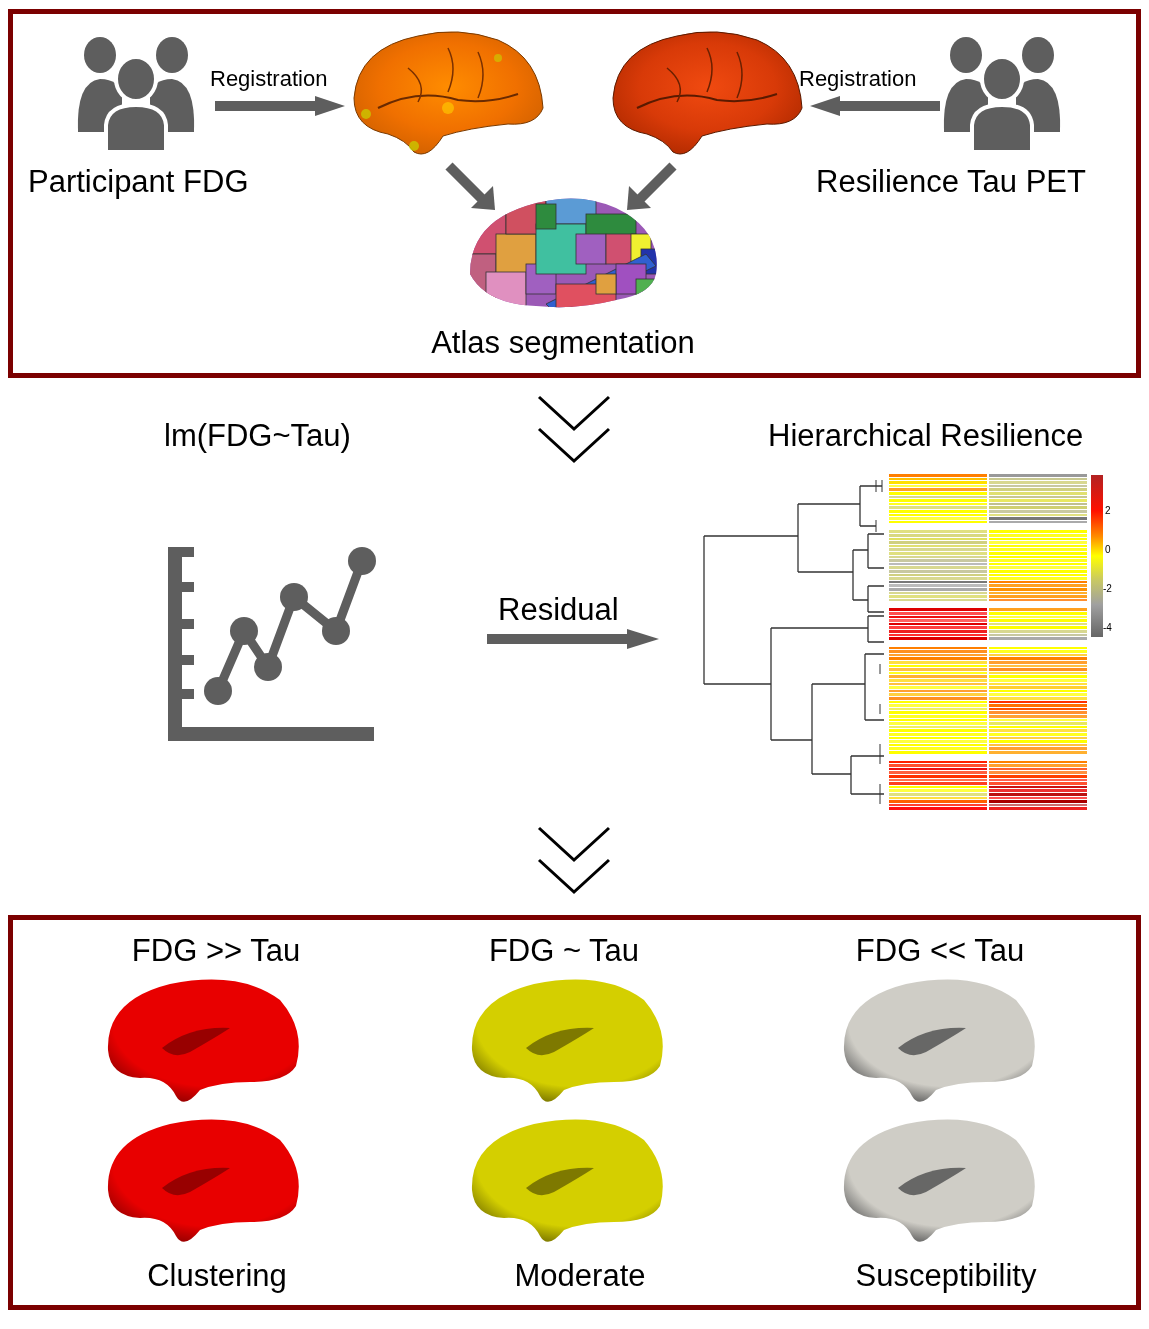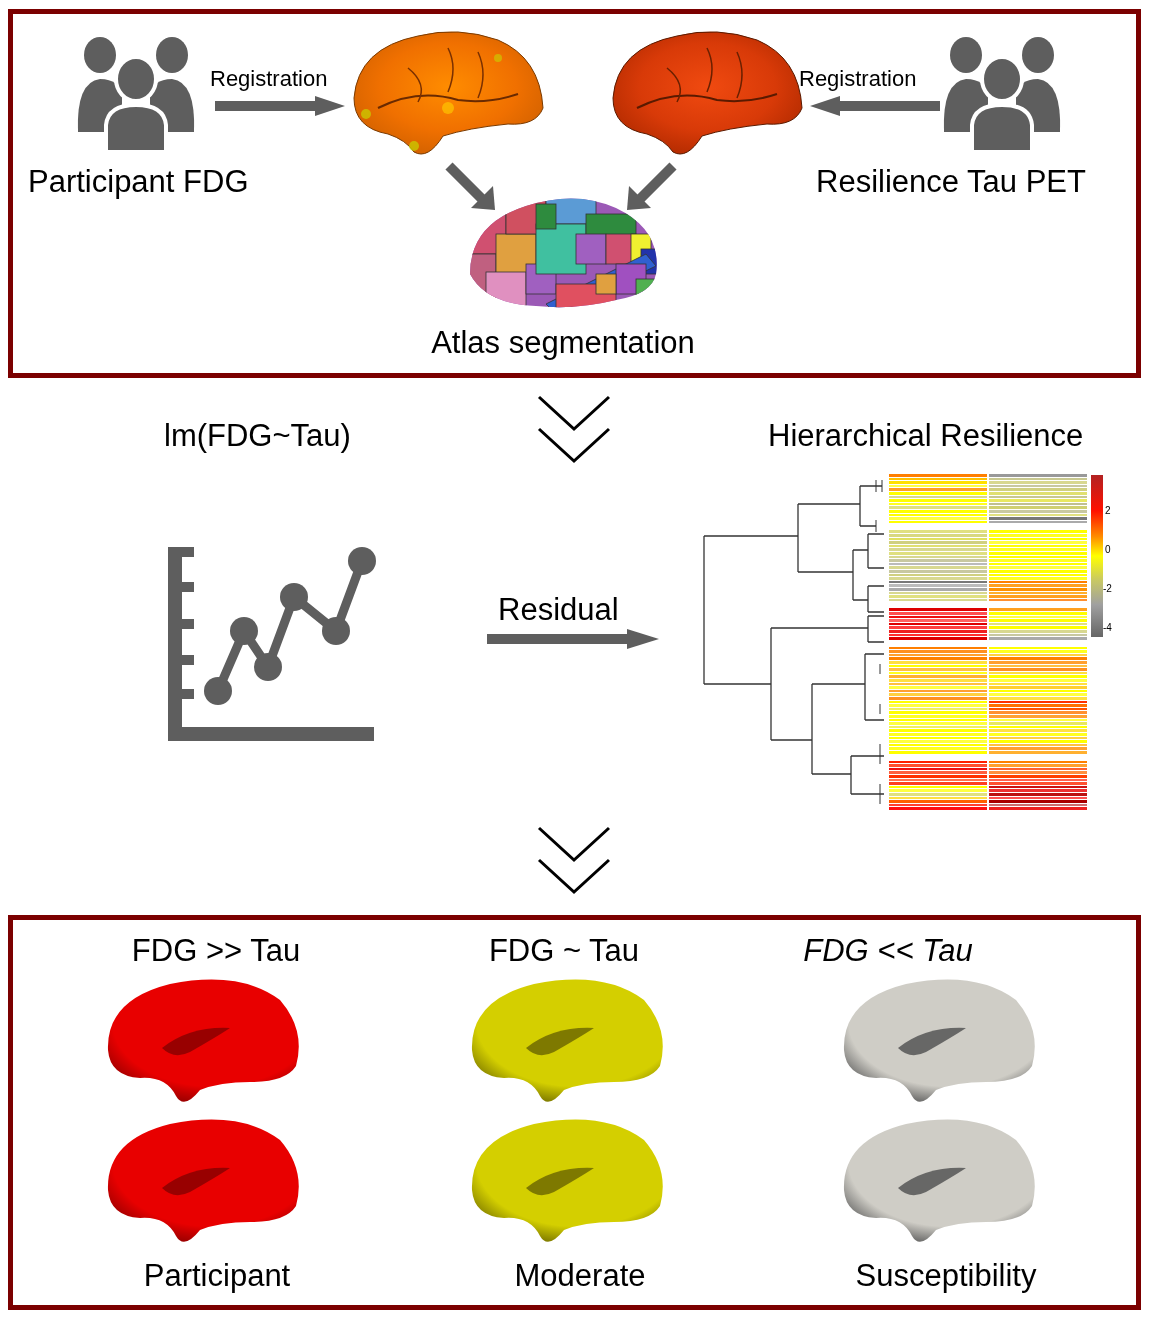--- a/index.html
+++ b/index.html
@@ -384,21 +384,21 @@
 
 <svg style="left:537px;top:826px;" width="74" height="72" viewBox="0 0 74 72">
   <polyline points="2,2 37,34 72,2" fill="none" stroke="#000" stroke-width="3"></polyline>
   <polyline points="2,34 37,66 72,34" fill="none" stroke="#000" stroke-width="3"></polyline>
 </svg>
 
 <div id="panel-bottom" class="panel"></div>
 
 <div class="abs label-lg center" style="left:216px;top:933px;">FDG &gt;&gt; Tau</div>
 <div class="abs label-lg center" style="left:564px;top:933px;">FDG ~ Tau</div>
-<div class="abs label-lg center" style="left:888px;top:933px;font-style:italic;">FDG &lt;&lt; Tau</div>
+<div class="abs label-lg center" style="left:940px;top:933px;">FDG &lt;&lt; Tau</div>
 
 <div id="brains">
     <svg width="210" height="140" viewBox="0 0 210 140" style="left: 100px; top: 970px;">
         <defs>
         <radialGradient id="bg00" cx="55%" cy="35%" r="70%">
           <stop offset="0" stop-color="#e80000"></stop>
           <stop offset="0.75" stop-color="#e80000"></stop>
           <stop offset="1" stop-color="#8a0000"></stop>
         </radialGradient>
       </defs>
@@ -455,15 +455,15 @@
           <stop offset="0" stop-color="#cfcdc6"></stop>
           <stop offset="0.75" stop-color="#cfcdc6"></stop>
           <stop offset="1" stop-color="#555555"></stop>
         </radialGradient>
       </defs>
         <path d="M8 80 Q6 30 70 14 Q140 0 180 30 Q206 60 196 96 Q186 112 150 112 Q120 112 100 120 Q84 140 76 126 Q66 106 40 108 Q10 106 8 80 Z" fill="url(#bg21)"></path>
         <path d="M62 78 Q90 56 130 58 Q118 66 90 82 Q74 90 62 78 Z" fill="#555555" opacity="0.85"></path>
     </svg>
   </div>
 
-<div class="abs label-lg center" style="left:217px;top:1258px;">Participant</div>
+<div class="abs label-lg center" style="left:217px;top:1258px;">Clustering</div>
 <div class="abs label-lg center" style="left:580px;top:1258px;">Moderate</div>
 <div class="abs label-lg center" style="left:946px;top:1258px;">Susceptibility</div>
 
 </body></html>

